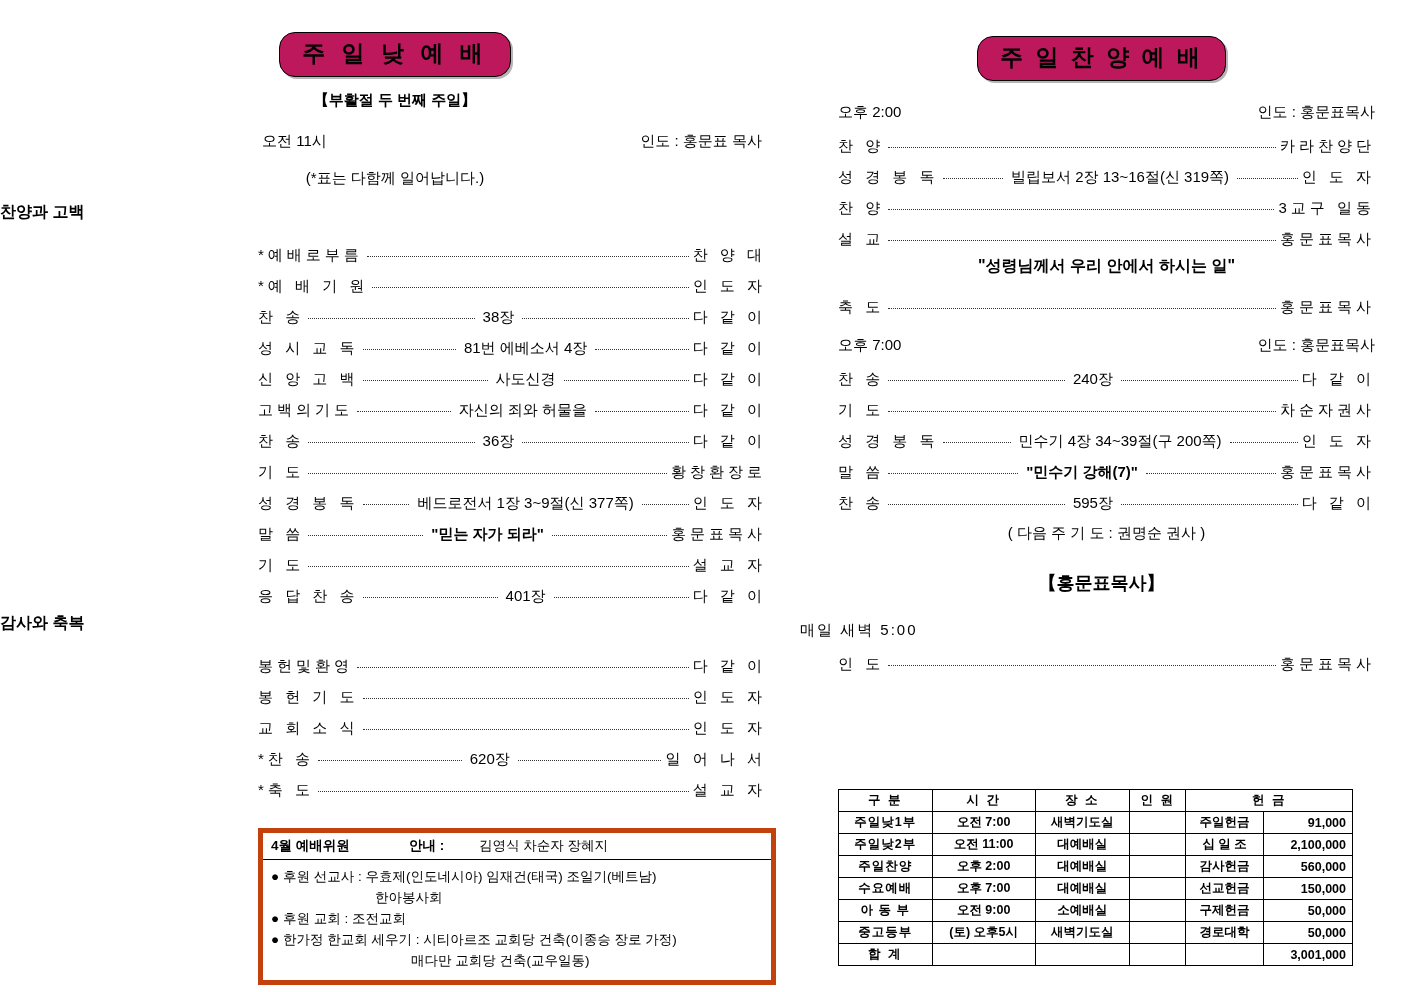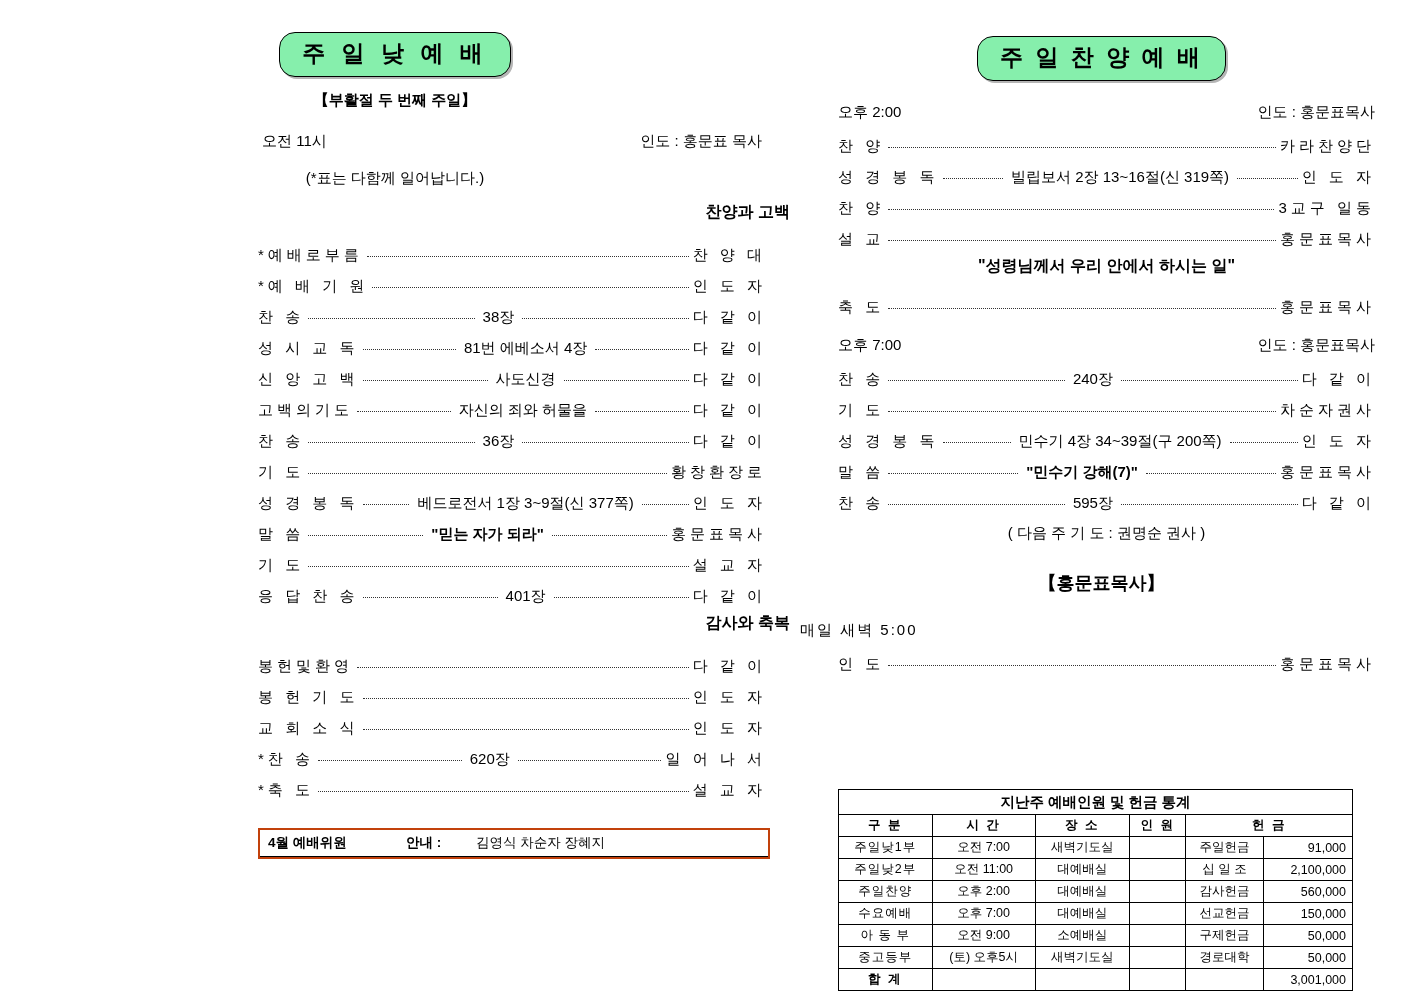--- a/index.html
+++ b/index.html
@@ -13,42 +13,42 @@
   }
   .page{position:relative;width:1403px;height:992px;}
   .col-left{position:absolute;left:0;top:0;width:790px;height:992px;}
   .col-right{position:absolute;left:800px;top:4px;width:603px;height:992px;}
 
   
   .title-pill{
     display:inline-block;
     border:1px solid #000;
     border-radius:16px;
-    background:#86efac;
+    background:#be185d;
     padding:5px 22px 7px 22px;
     font-size:23px;
     font-weight:bold;
     letter-spacing:5px;
     box-shadow:2px 2px 0 #b5b5b5;
   }
   .center{text-align:center;}
 
   .subtitle{
     text-align:center;
     font-size:15px;
     font-weight:bold;
     margin-top:14px;
   }
   .note{
     text-align:center;
     font-size:15px;
     margin-top:18px;
   }
   .sectionhead{
-    text-align:right;
+    text-align:left;
     font-size:16px;
     font-weight:bold;
     margin:14px 0 8px 0;
   }
   .timerow{
     display:flex;
     font-size:15px;
     margin-top:22px;
   }
   .timerow .t-left{flex:0 0 auto;}
@@ -96,21 +96,21 @@
   .nextpray{
     text-align:center;
     font-size:15px;
     margin-top:14px;
   }
 
   
   .notice{
     position:absolute;
     left:258px;top:828px;width:508px;
-    border:2px solid #c2410c;
+    border:5px solid #c2410c;
     font-size:13.5px;
   }
   .notice .nhead{
     display:flex;
     border-bottom:1px solid #000;
     height:26px;
     align-items:center;
   }
   .notice .nhead .h1{
     width:130px;font-weight:bold;padding-left:8px;
@@ -137,21 +137,21 @@
     left:38px;top:785px;
     width:515px;
     border-collapse:collapse;
     font-size:12.5px;
   }
   .stats td,.stats th{
     border:1px solid #000;
     padding:1px 3px;
     height:19px;
     text-align:center;
-    font-weight:normal;
+    font-weight:bold;
   }
   .stats .cap{
     font-size:14.5px;font-weight:bold;height:22px;
   }
   .stats .hd{font-weight:bold;letter-spacing:2px;}
   .stats .num{text-align:right;padding-right:6px;}
   .stats .lf{letter-spacing:1px;}
 </style>
 </head>
 <body>
@@ -286,20 +286,27 @@
         </div>
       </div>
 
 
     <div class="notice">
       <div class="nhead">
         <div class="h1">4월 예배위원</div>
         <div class="h2">안내 :</div>
         <div class="h3">김영식 차순자 장혜지</div>
       </div>
+      <div class="nbody" id="notice-lines">
+          <div class="ln">● 후원 선교사 :  우효제(인도네시아)   임재건(태국)   조일기(베트남)</div>
+          <div class="ln ind">한아봉사회</div>
+          <div class="ln">● 후원 교회 :   조전교회</div>
+          <div class="ln">● 한가정 한교회 세우기 : 시티아르조 교회당 건축(이종승 장로 가정)</div>
+          <div class="ln ind2">매다만 교회당 건축(교우일동)</div>
+        </div>
     </div>
 
   </div>
 
   <div class="col-right">
 
     <div class="center" style="margin-top:32px;">
       <span class="title-pill" style="letter-spacing:3px;">주 일 찬 양 예 배</span>
     </div>
 
@@ -394,23 +401,20 @@
     <div id="row-dawn" style="margin-left:38px;margin-right:28px;">
         <div class="orow">
           <span class="lab">인     도</span>
           <span class="dots"></span>
           <span class="rgt">홍문표목사</span>
         </div>
       </div>
 
     <table class="stats">
       <tbody id="stats-body">
-          <tr>
-            <td colspan="6" class="cap">지난주 예배인원 및 헌금 통계</td>
-          </tr>
           <tr>
             <td class="hd">구    분</td>
             <td class="hd">시   간</td>
             <td class="hd">장   소</td>
             <td class="hd">인  원</td>
             <td class="hd" colspan="2">헌          금</td>
           </tr>
           <tr>
             <td class="lf">주일낮1부</td>
             <td>오전 7:00</td>

